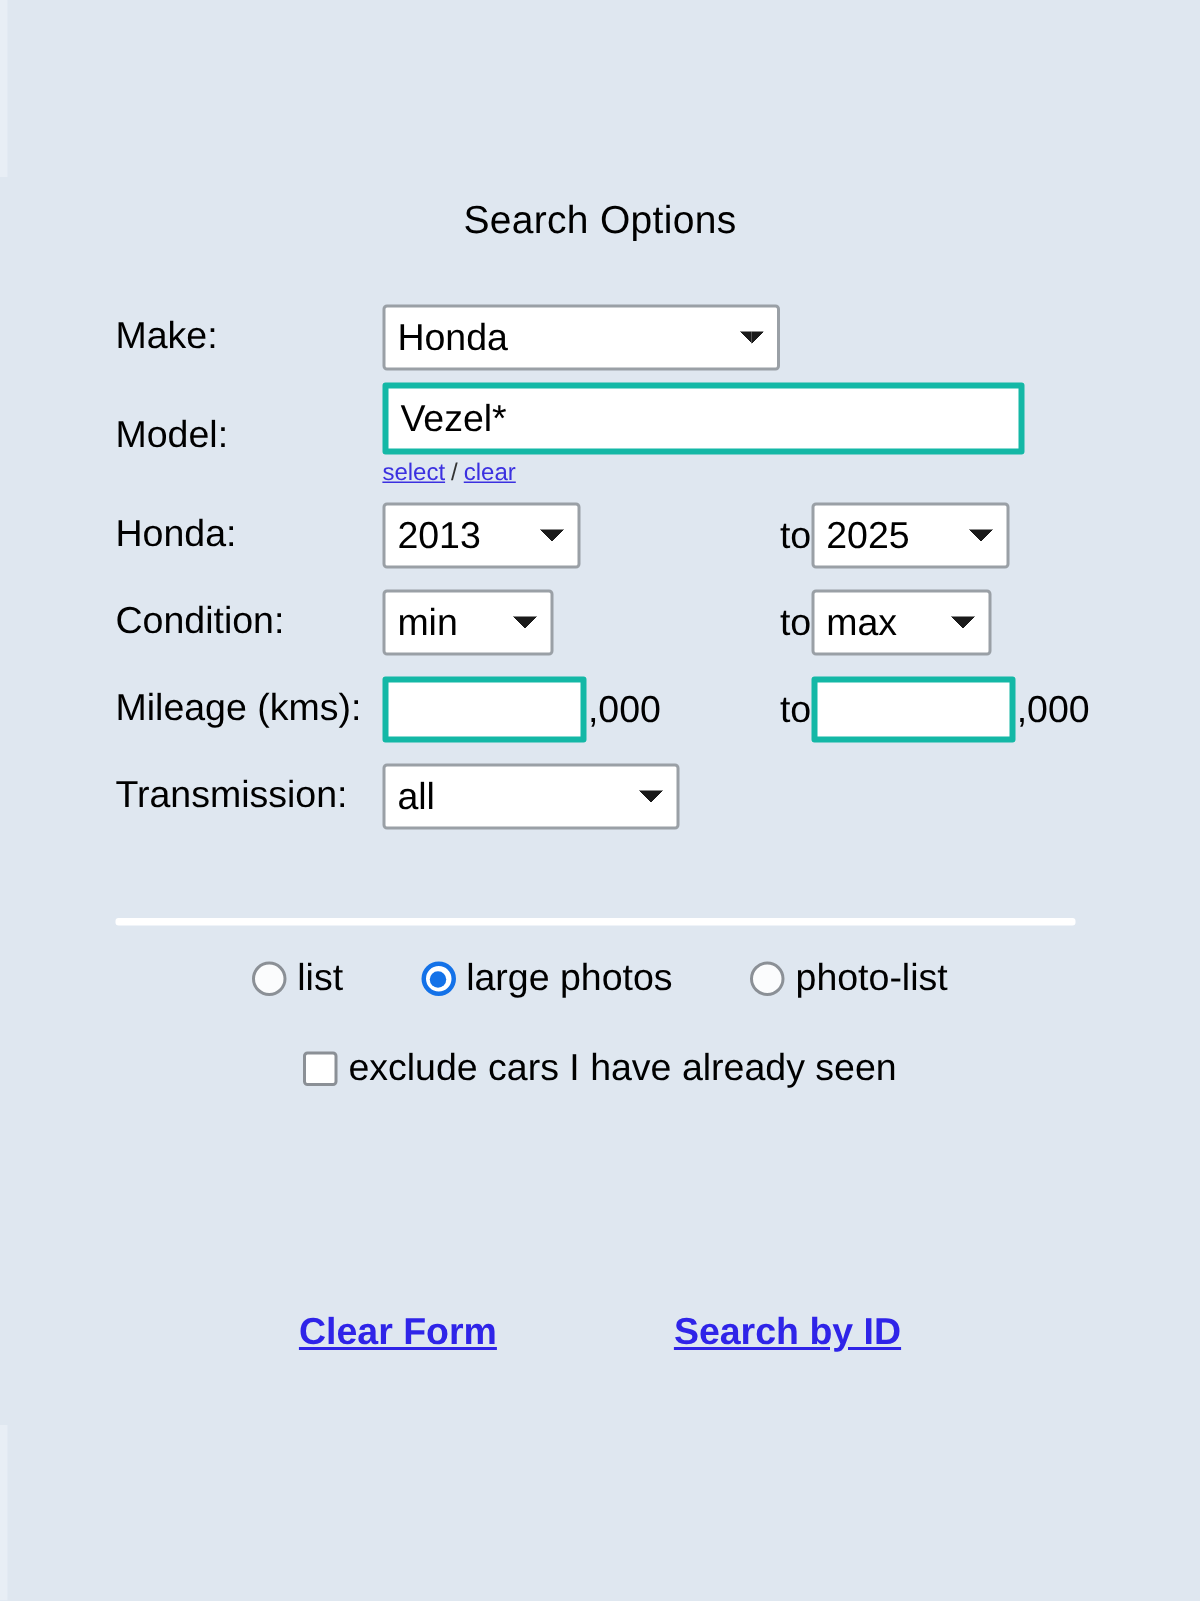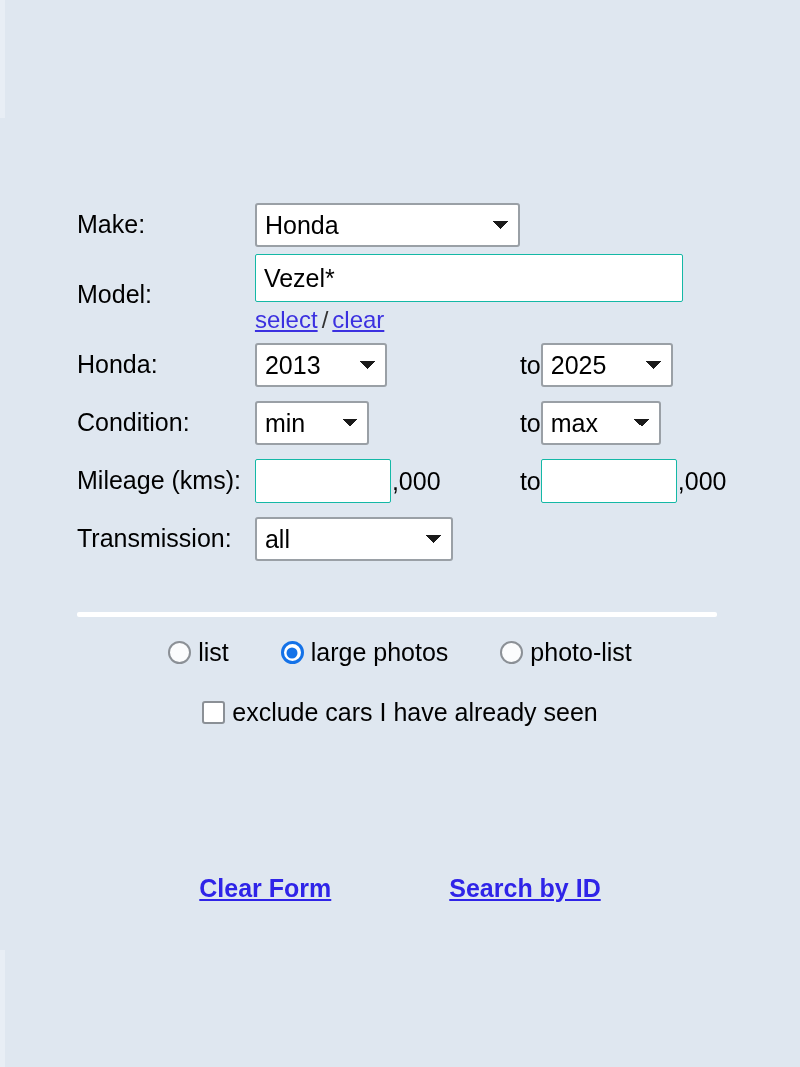--- a/index.html
+++ b/index.html
@@ -93,30 +93,30 @@
   select.year-sel  { width: 132px; height: 44px; }
   select.cond-sel  { width: 114px; height: 44px; }
   select.cond-sel.max { width: 120px; }
   select.trans-sel { width: 198px; height: 44px; }
 
   input.txt {
     font-family: "Liberation Sans", sans-serif;
     font-size: 25px;
     color: #000;
     background: #ffffff;
-    border: 1px solid #14b8a6;
+    border: 4px solid #14b8a6;
     border-radius: 2px;
     padding: 3px 8px;
     box-sizing: border-box;
   }
   input.model-input { width: 428px; height: 48px; }
   input.mile-input  { width: 136px; height: 44px; }
 
   .sub-links {
-    font-size: 24px;
+    font-size: 16px;
     padding-top: 4px;
     padding-bottom: 2px;
   }
   .sub-links a {
     color: #3b30e0;
     text-decoration: underline;
   }
   .sub-links .sep {
     color: #333;
     padding: 0 4px;
@@ -251,20 +251,21 @@
   .bottom-links .gap { width: 118px; }
 </style>
 </head>
 <body>
 
 <div class="page">
 
   <div class="edge-strip"></div>
   <div class="edge-strip2"></div>
 
+  <div class="title">Search Options</div>
 
   <table class="form-table">
     <tbody>
 
       <tr>
         <td class="label-cell">Make:</td>
         <td>
           <select class="sel make-sel">
             <option>Honda</option>
           </select>

